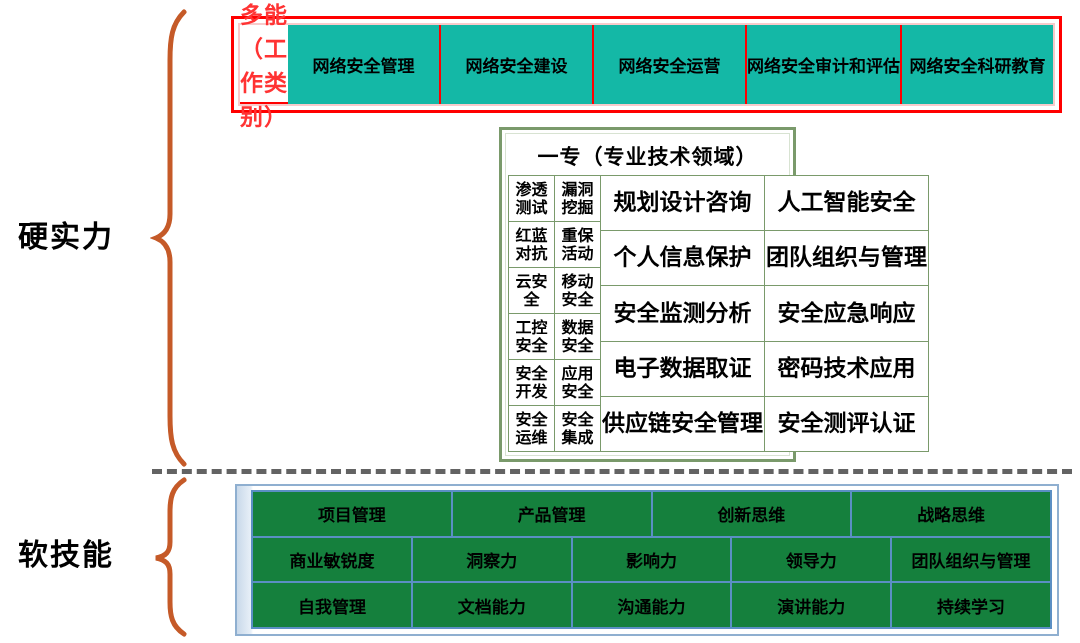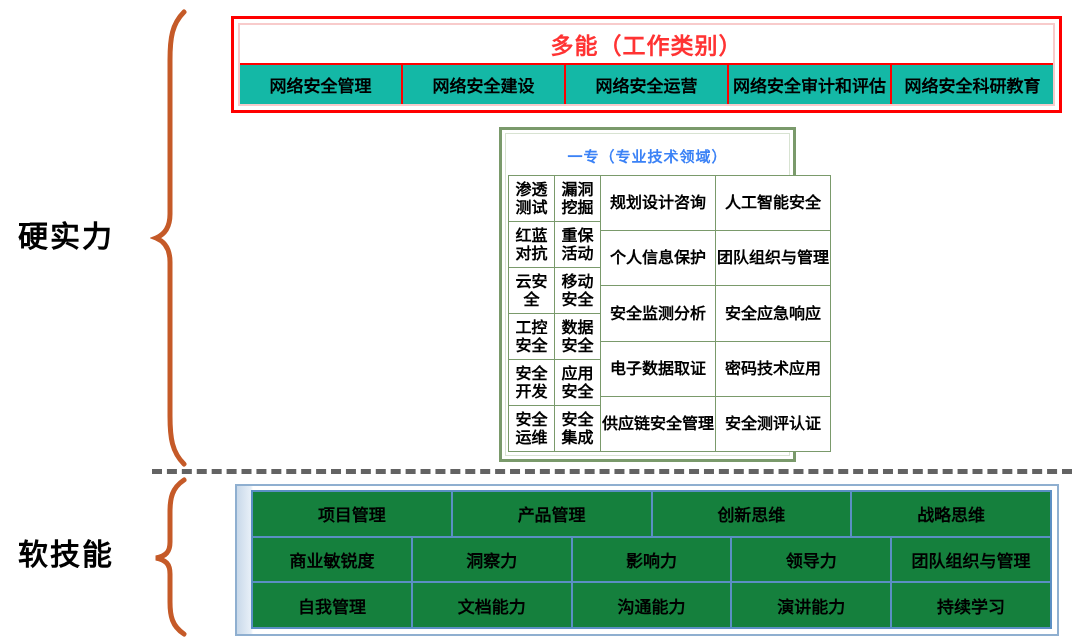--- a/index.html
+++ b/index.html
@@ -63,21 +63,21 @@
     box-sizing: border-box;
     padding: 4px;
   }
   #red-group .inner-ring {
     width: 100%;
     height: 100%;
     border: 2px solid #F8CBCB;
     box-sizing: border-box;
     background: #ffffff;
     display: flex;
-    flex-direction: column;
+    flex-direction: row;
   }
   #red-title {
     flex: 0 0 38px;
     display: flex;
     align-items: center;
     justify-content: center;
     color: #FF3333;
     font-size: 23px;
     font-weight: 700;
     letter-spacing: 1px;
@@ -121,22 +121,22 @@
     border: 1px solid #D8E3D2;
     display: flex;
     flex-direction: column;
     background: #ffffff;
   }
   #green-title {
     flex: 0 0 42px;
     display: flex;
     align-items: center;
     justify-content: center;
-    color: #3b82f6;
-    font-size: 15px;
+    color: #000000;
+    font-size: 21px;
     font-weight: 700;
     letter-spacing: 1px;
     background: #ffffff;
   }
   #green-body {
     flex: 1 1 auto;
     display: flex;
     padding: 0 3px 3px 3px;
     box-sizing: border-box;
     gap: 0;
@@ -157,21 +157,21 @@
     font-size: 16px;
     font-weight: 700;
     line-height: 1.12;
     border: 1px solid #7A9A6B;
     margin: -1px 0 0 -1px;
     background: #ffffff;
     box-sizing: border-box;
     padding: 0 1px;
     word-break: break-all;
   }
-  .green-col.wide .gcell { font-size: 16px; word-break: keep-all; }
+  .green-col.wide .gcell { font-size: 23px; word-break: keep-all; }
 
   
   #blue-group {
     position: absolute;
     left: 235px;
     top: 484px;
     width: 824px;
     height: 152px;
     box-sizing: border-box;
     border: 2px solid #8FAFD0;

